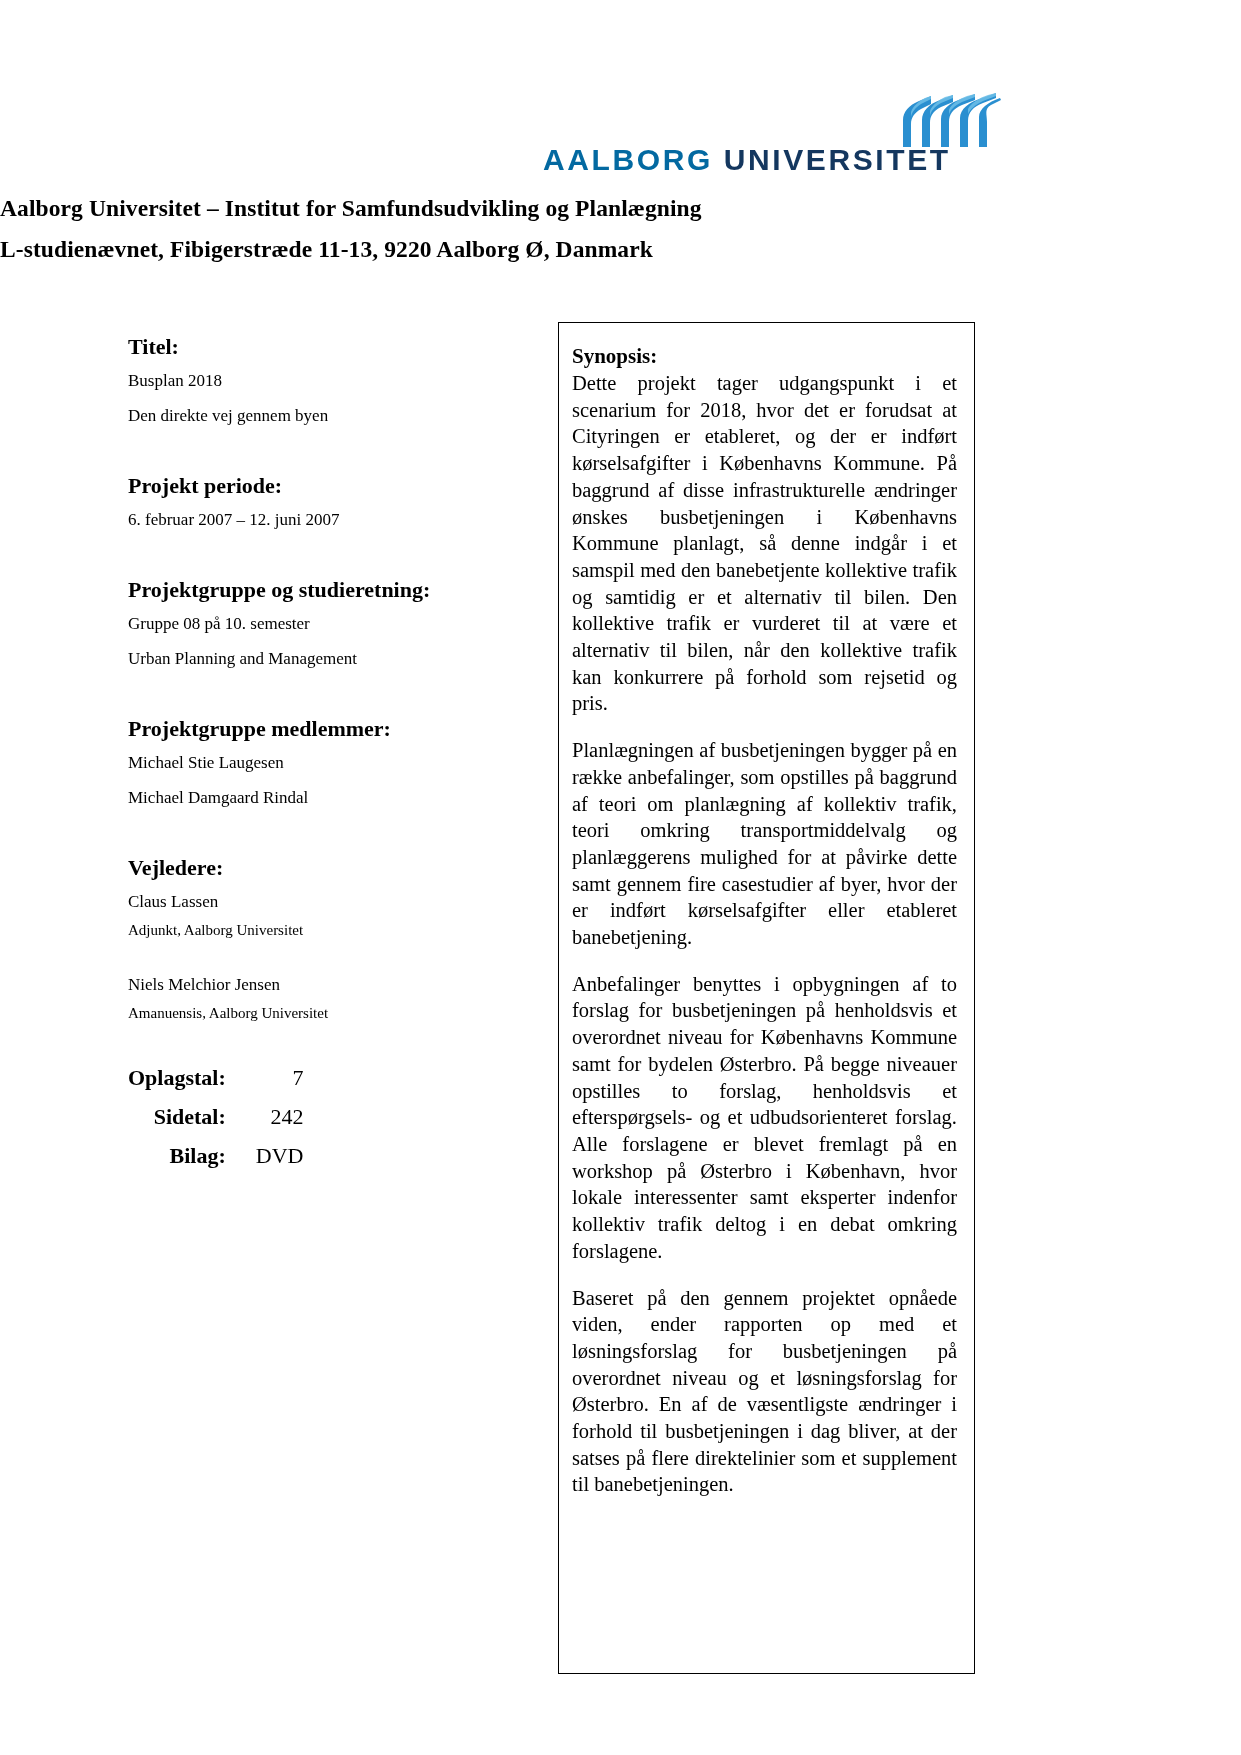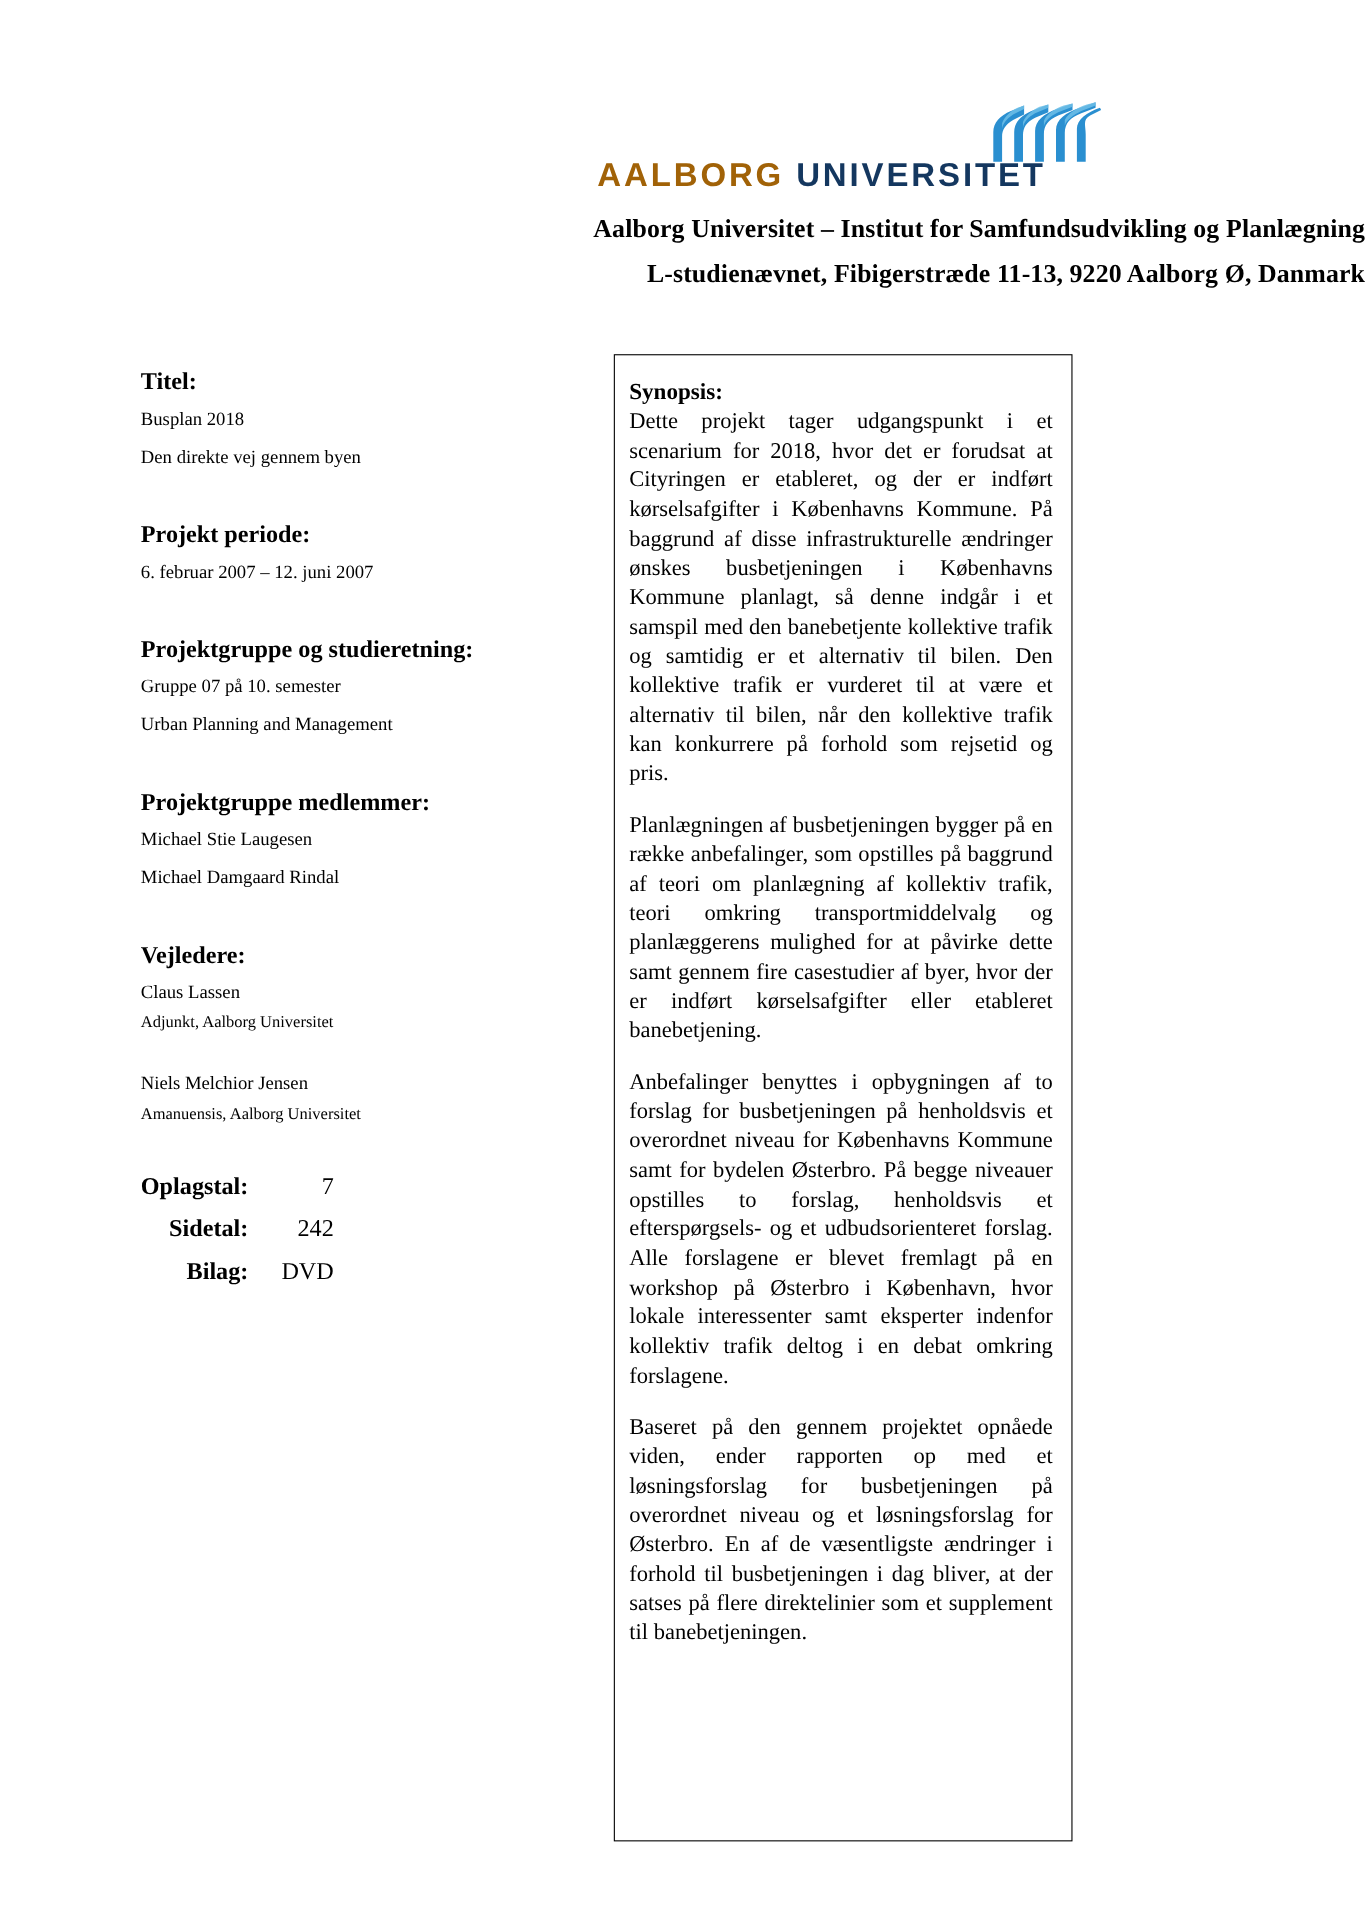--- a/index.html
+++ b/index.html
@@ -37,30 +37,30 @@
     bottom: 0px;
     width: 460px;
     height: 30px;
     font-family: "Liberation Sans", "DejaVu Sans", sans-serif;
     font-weight: bold;
     font-size: 30px;
     letter-spacing: 2.6px;
     line-height: 30px;
     white-space: nowrap;
   }
-  .logo-word .w1 { color: #a16207; }
+  .logo-word .w1 { color: #0369a1; }
   .logo-word .w2 { color: #14375f; }
 
   
   .header-block {
     position: absolute;
     left: 0;
     top: 188px;
     width: 1241px;
-    text-align: right;
+    text-align: left;
   }
   .header-line {
     font-weight: bold;
     font-size: 23.5px;
     line-height: 41px;
     letter-spacing: 0.1px;
   }
 
   
   .left-col {
@@ -173,21 +173,21 @@
   <p class="val">Den direkte vej gennem byen</p>
 
   <div class="gap-lg"></div>
 
   <p class="lbl">Projekt periode:</p>
   <p class="val">6. februar 2007 – 12. juni 2007</p>
 
   <div class="gap-lg"></div>
 
   <p class="lbl">Projektgruppe og studieretning:</p>
-  <p class="val">Gruppe 07 på 10. semester</p>
+  <p class="val">Gruppe 08 på 10. semester</p>
   <p class="val">Urban Planning and Management</p>
 
   <div class="gap-lg"></div>
 
   <p class="lbl">Projektgruppe medlemmer:</p>
   <p class="val">Michael Stie Laugesen</p>
   <p class="val">Michael Damgaard Rindal</p>
 
   <div class="gap-lg"></div>
 

